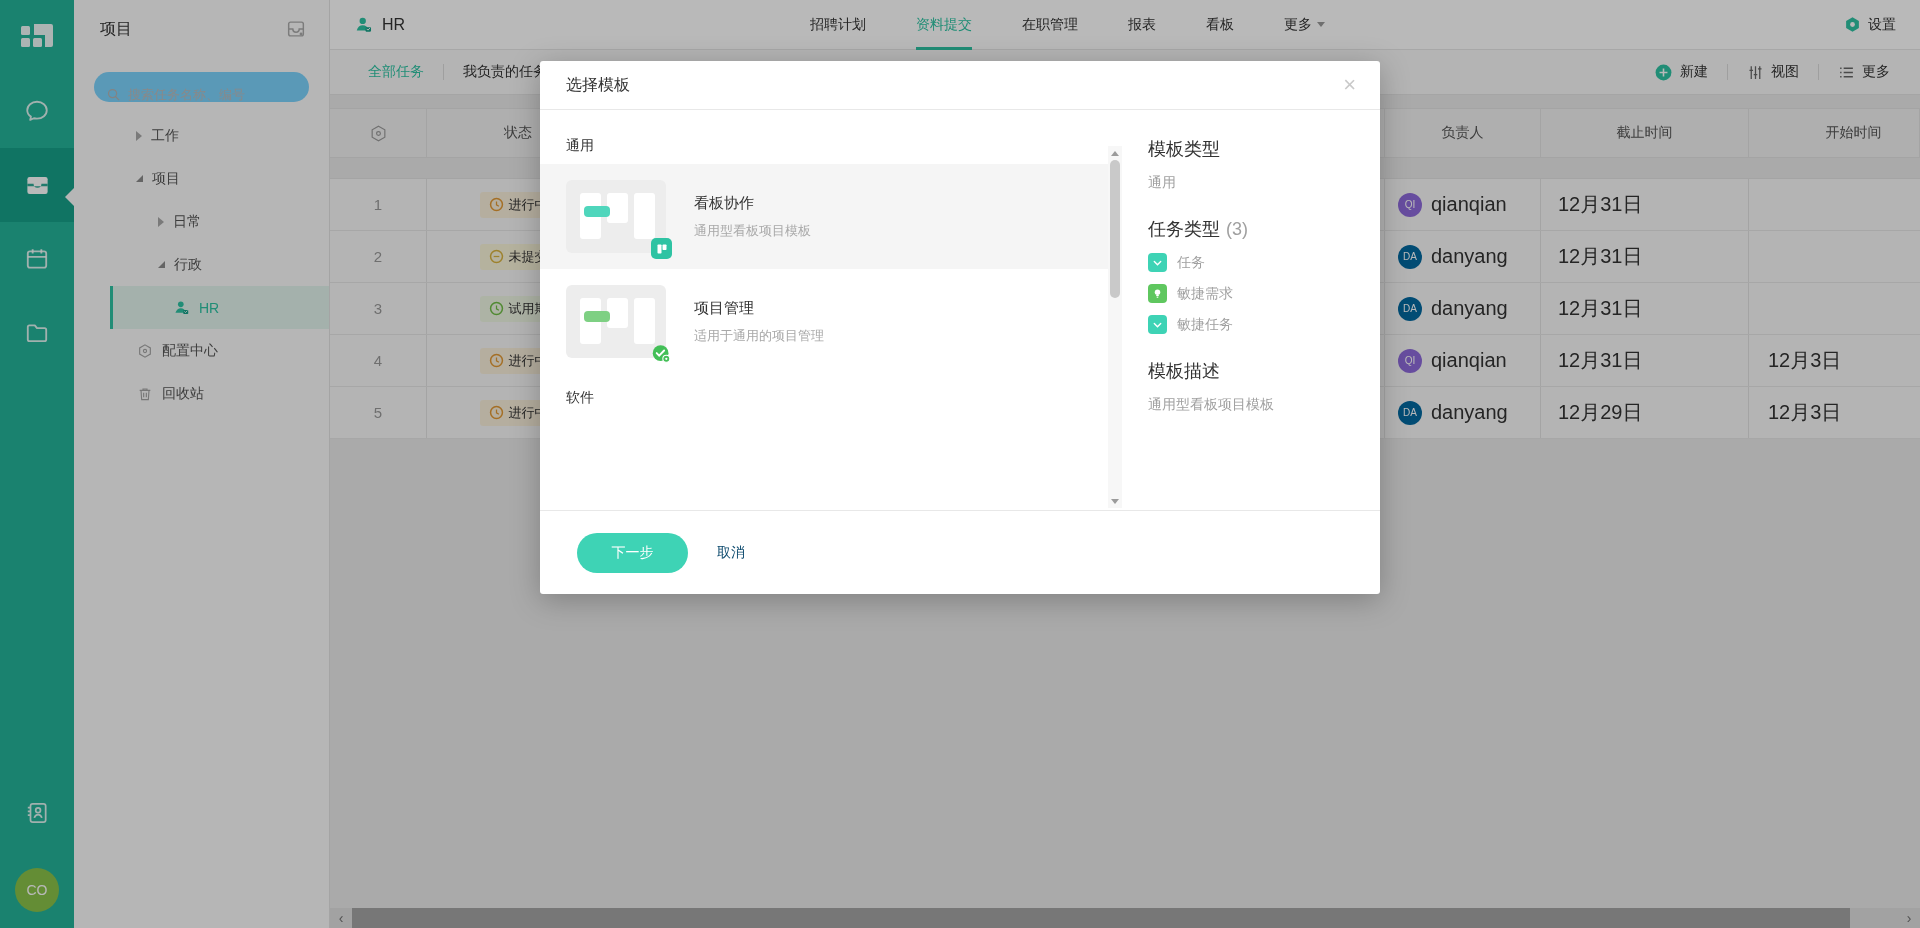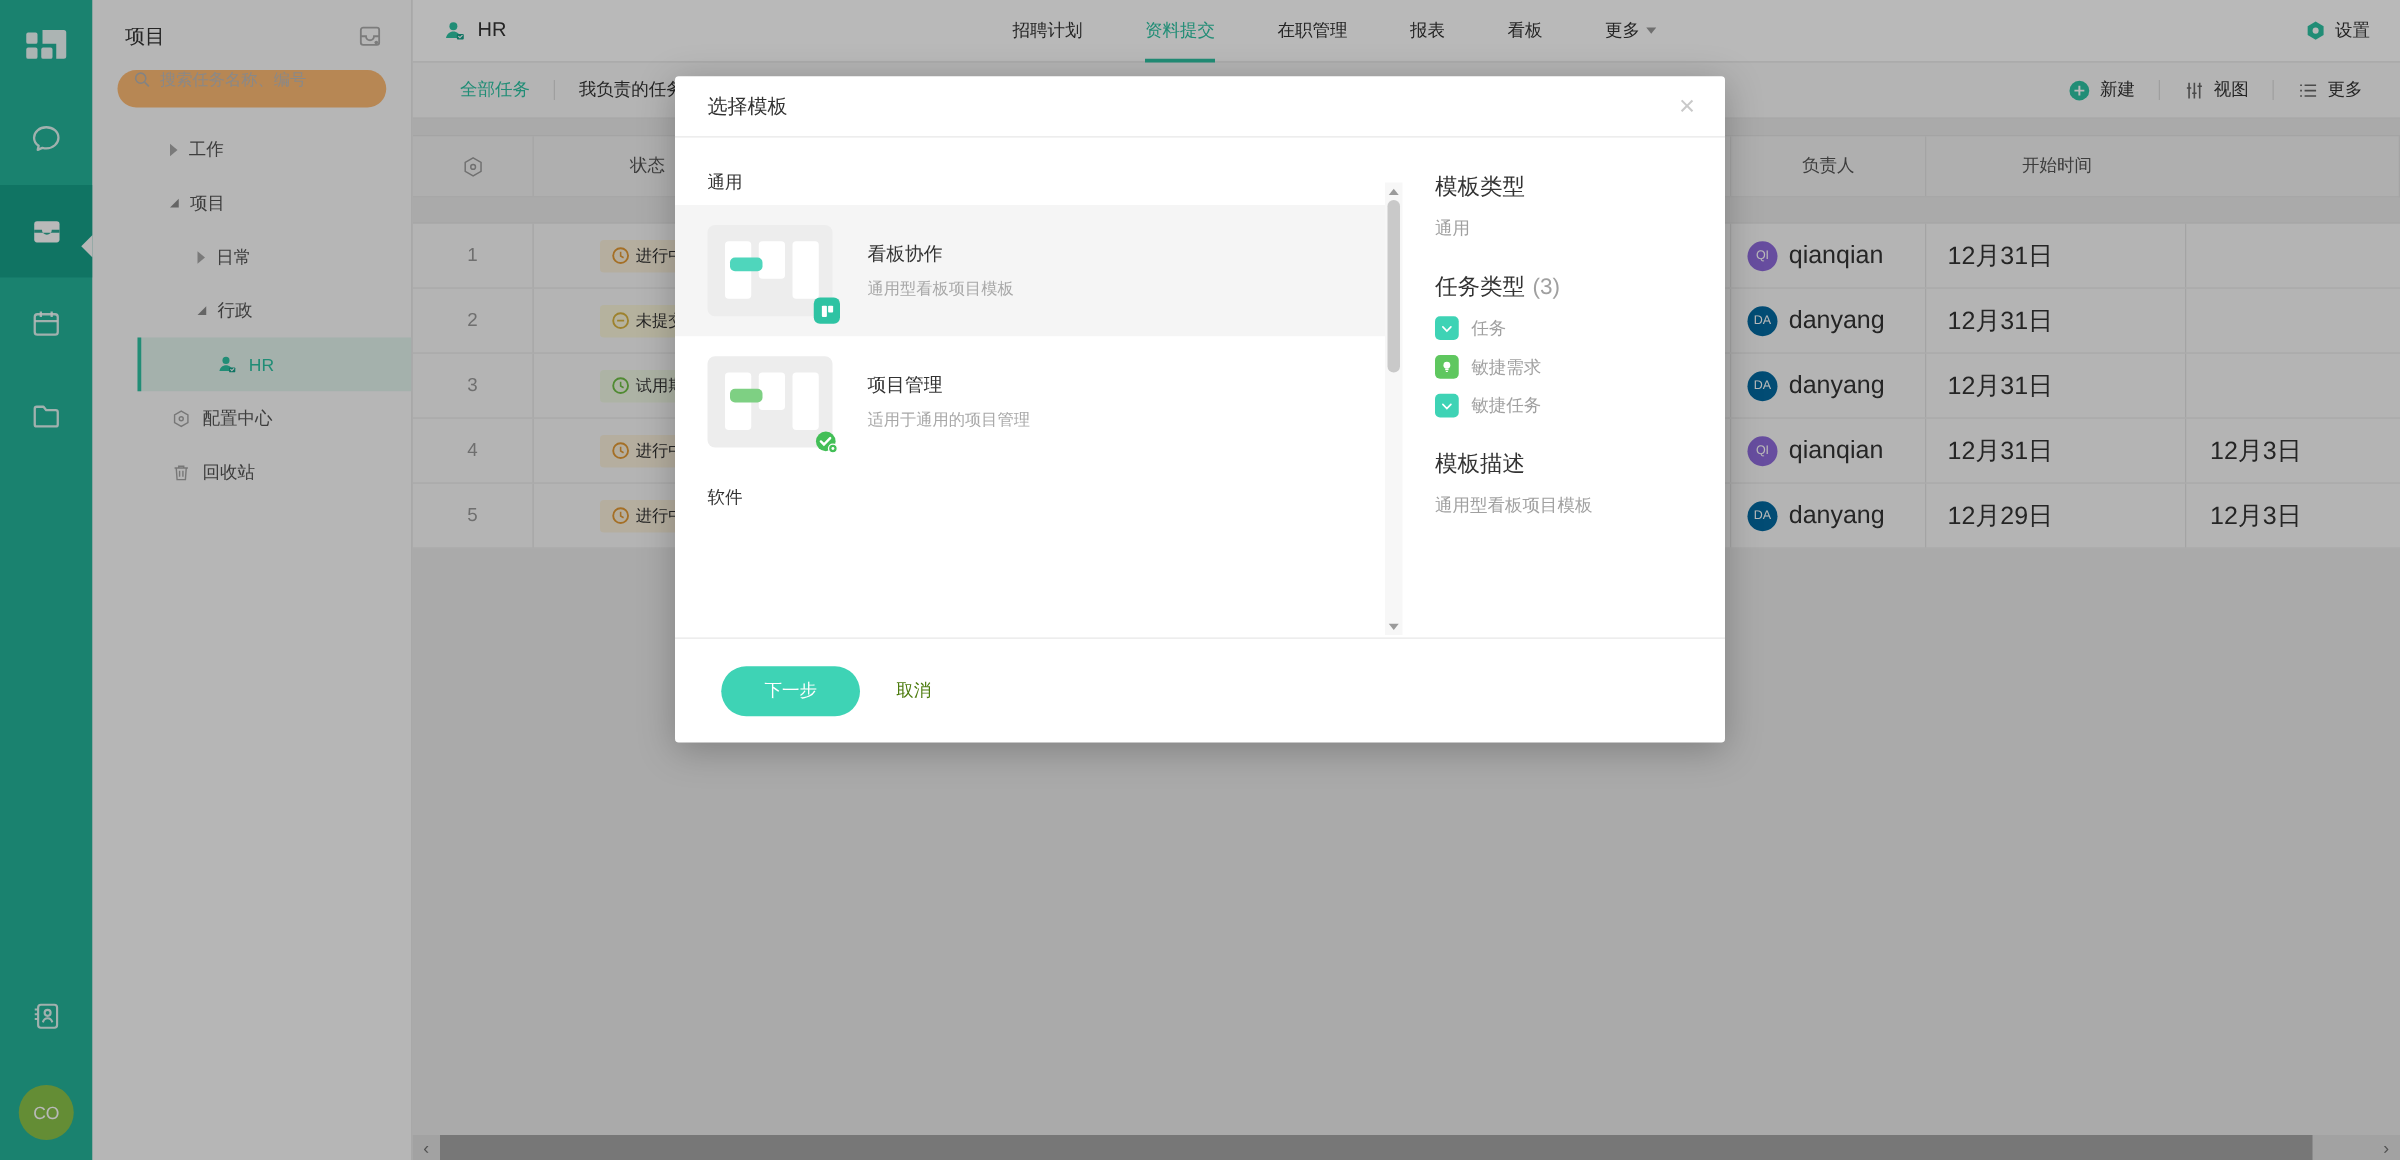--- a/index.html
+++ b/index.html
@@ -12,21 +12,21 @@
   .rail-btn { width:74px; height:74px; display:flex; align-items:center; justify-content:center; color:rgba(255,255,255,.85); cursor:pointer; }
   .rail-btn.active { background:#17A189; color:#fff; }
   .rail-spacer { flex:1; }
   .rail-avatar { width:44px; height:44px; border-radius:50%; background:#8BC34A; color:#fff; font-size:14px; display:flex; align-items:center; justify-content:center; margin:18px 0 16px; }
   .panel-notch { position:absolute; left:65px; top:188px; width:0; height:0; border-top:9px solid transparent; border-bottom:9px solid transparent; border-right:9px solid #FBFBFB; z-index:6; }
 
   
   .side-panel { position:absolute; left:74px; top:0; width:256px; height:100%; background:#FBFBFB; border-right:1px solid #E2E2E2; z-index:5; }
   .panel-head { display:flex; align-items:center; justify-content:space-between; padding:18px 22px 14px 26px; }
   .panel-title { font-size:16px; color:#333; }
-  .search-box { margin:2px 20px 6px; height:30px; background:#fdba74; border-radius:15px; display:flex; align-items:flex-start; padding:0 12px; gap:7px; }
+  .search-box { margin:18px 20px 6px; height:30px; background:#7dd3fc; border-radius:15px; display:flex; align-items:flex-end; padding:0 12px; gap:7px; }
   .search-box input { flex:1; border:none; outline:none; background:transparent; font-size:13px; color:#666; font-family:inherit; }
   .search-box input::placeholder { color:#BDBDBD; }
   .tree { margin-top:12px; }
   .tree-row { height:43px; display:flex; align-items:center; font-size:14px; color:#555; cursor:pointer; gap:9px; border-left:3px solid transparent;margin-left:36px; }
   .tree-row .caret-right { width:0; height:0; border-top:5px solid transparent; border-bottom:5px solid transparent; border-left:6px solid #A9A9A9; }
   .tree-row .caret-open { width:0; height:0; border-bottom:7px solid #8C8C8C; border-left:7px solid transparent; }
   .tr-ind0 { padding-left:23px; }
   .tr-ind1 { padding-left:45px; }
   .tr-ind2 { padding-left:60px; }
   .tree-row.selected { background:#E2F4EE; border-left-color:#2EC3A3; color:#2EC3A3; }
@@ -113,21 +113,21 @@
   .dt-group { margin-bottom:25px; }
   .dt-count { color:#A0A0A0; font-weight:400; margin-left:6px; }
   .task-type { display:flex; align-items:center; gap:10px; margin-top:12px; }
   .tt-icon { width:19px; height:19px; border-radius:4px; display:flex; align-items:center; justify-content:center; flex:none; }
   .tt-teal { background:#3ED3B5; }
   .tt-green { background:#5FC75F; }
   .task-type span { font-size:14px; color:#A0A0A0; }
 
   .modal-footer { position:absolute; left:0; right:0; bottom:0; height:84px; border-top:1px solid #E8E8E8; display:flex; align-items:center; padding-left:37px; }
   .btn-next { width:111px; height:40px; border:none; border-radius:20px; background:#3ED3B5; color:#fff; font-size:14px; font-family:inherit; cursor:pointer; }
-  .btn-cancel { margin-left:29px; font-size:14px; color:#4d7c0f; cursor:pointer; background:none; border:none; font-family:inherit; }
+  .btn-cancel { margin-left:29px; font-size:14px; color:#0c4a6e; cursor:pointer; background:none; border:none; font-family:inherit; }
 
   svg { display:block; }
 </style>
 </head>
 <body>
 
 <div class="rail">
   <div class="rail-logo">
     <svg width="36" height="34" viewBox="0 0 36 34" fill="rgba(255,255,255,.92)">
       <rect x="2" y="6" width="9" height="9" rx="1.5"></rect>
@@ -314,20 +314,21 @@
     <div class="thead">
       <div class="c c0">
         <svg width="19" height="19" viewBox="0 0 24 24" fill="none" stroke="#9B9B9B" stroke-width="1.5">
           <path d="M12 2.8 20 7.4v9.2L12 21.2 4 16.6V7.4z"></path>
             <circle cx="12" cy="12" r="2.4"></circle>
         </svg>
       </div>
       <div class="c c1">状态</div>
       <div class="c c2"></div>
       <div class="c c3">负责人</div>
+      <div class="c c4">截止时间</div>
       <div class="c c5">开始时间</div>
     </div>
     <div class="tbody">
 
       <div class="trow">
         <div class="c c0">
             <span class="row-num">1</span>
           </div>
         <div class="c c1">
             <span class="badge orange">

